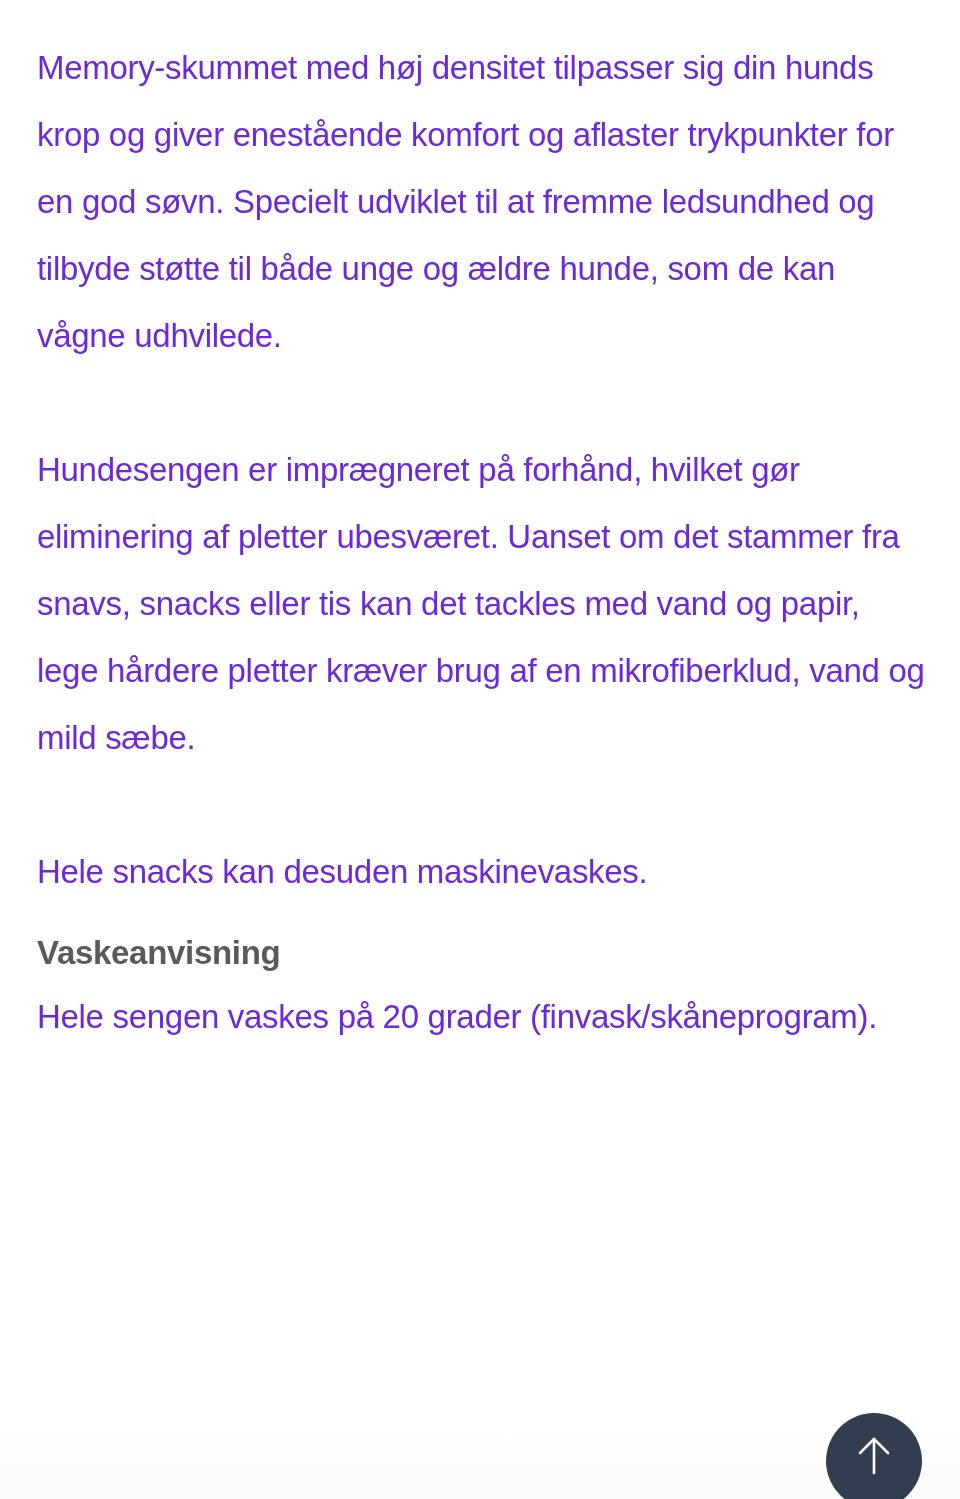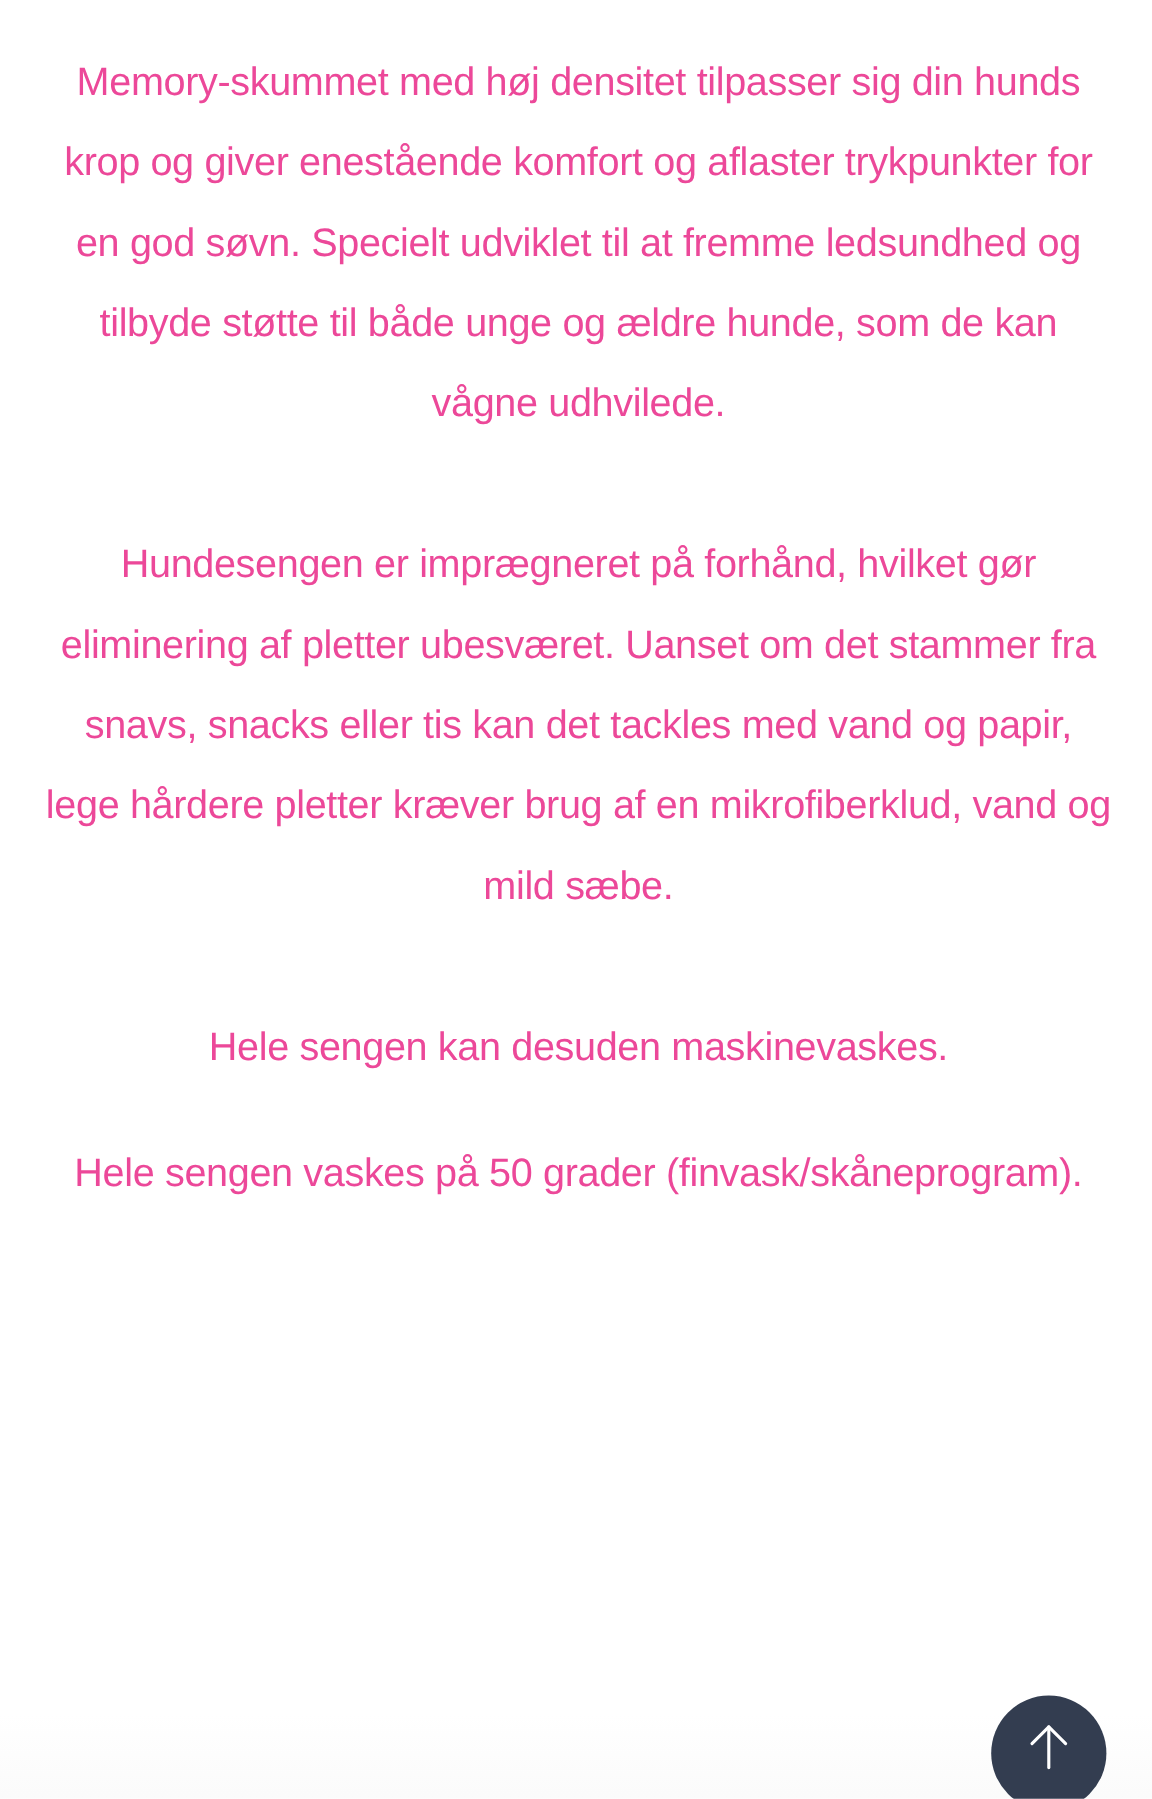--- a/index.html
+++ b/index.html
@@ -19,22 +19,21 @@
       position: absolute;
       left: 37px;
       top: 34px;
       width: 890px;
     }
     .para {
       margin: 0 0 67px 0;
       font-size: 33px;
       line-height: 67px;
       letter-spacing: -0.3px;
-      color: #ec4899;
-      text-align: center;
+      color: #6d28d9;
     }
     .para.last-before-heading {
       margin-bottom: 28px;
     }
     .heading {
       margin: 0;
       font-size: 33px;
       line-height: 40px;
       font-weight: bold;
       color: #5a5a5a;
@@ -73,22 +72,23 @@
       background: linear-gradient(to bottom, rgba(255,255,255,0), rgba(248,248,248,0.6));
       pointer-events: none;
     }
   </style>
 </head>
 <body>
 
 <div class="content">
   <p class="para">Memory-skummet med høj densitet tilpasser sig din hunds krop og giver enestående komfort og aflaster trykpunkter for en god søvn. Specielt udviklet til at fremme ledsundhed og tilbyde støtte til både unge og ældre hunde, som de kan vågne udhvilede.</p>
   <p class="para">Hundesengen er imprægneret på forhånd, hvilket gør eliminering af pletter ubesværet. Uanset om det stammer fra snavs, snacks eller tis kan det tackles med vand og papir, lege hårdere pletter kræver brug af en mikrofiberklud, vand og mild sæbe.</p>
-  <p class="para last-before-heading">Hele sengen kan desuden maskinevaskes.</p>
-  <p class="para instructions">Hele sengen vaskes på 50 grader (finvask/skåneprogram).</p>
+  <p class="para last-before-heading">Hele snacks kan desuden maskinevaskes.</p>
+  <h3 class="heading">Vaskeanvisning</h3>
+  <p class="para instructions">Hele sengen vaskes på 20 grader (finvask/skåneprogram).</p>
 </div>
 
 <div class="fade"></div>
 
 <button class="scroll-top">
   <span>
     <svg viewBox="0 0 36 40" xmlns="http://www.w3.org/2000/svg">
       <line x1="18" y1="4" x2="18" y2="38" stroke="#ffffff" stroke-width="2.6" stroke-linecap="round"></line>
       <polyline points="4,18 18,4 32,18" fill="none" stroke="#ffffff" stroke-width="2.6" stroke-linecap="round" stroke-linejoin="round"></polyline>
     </svg>

